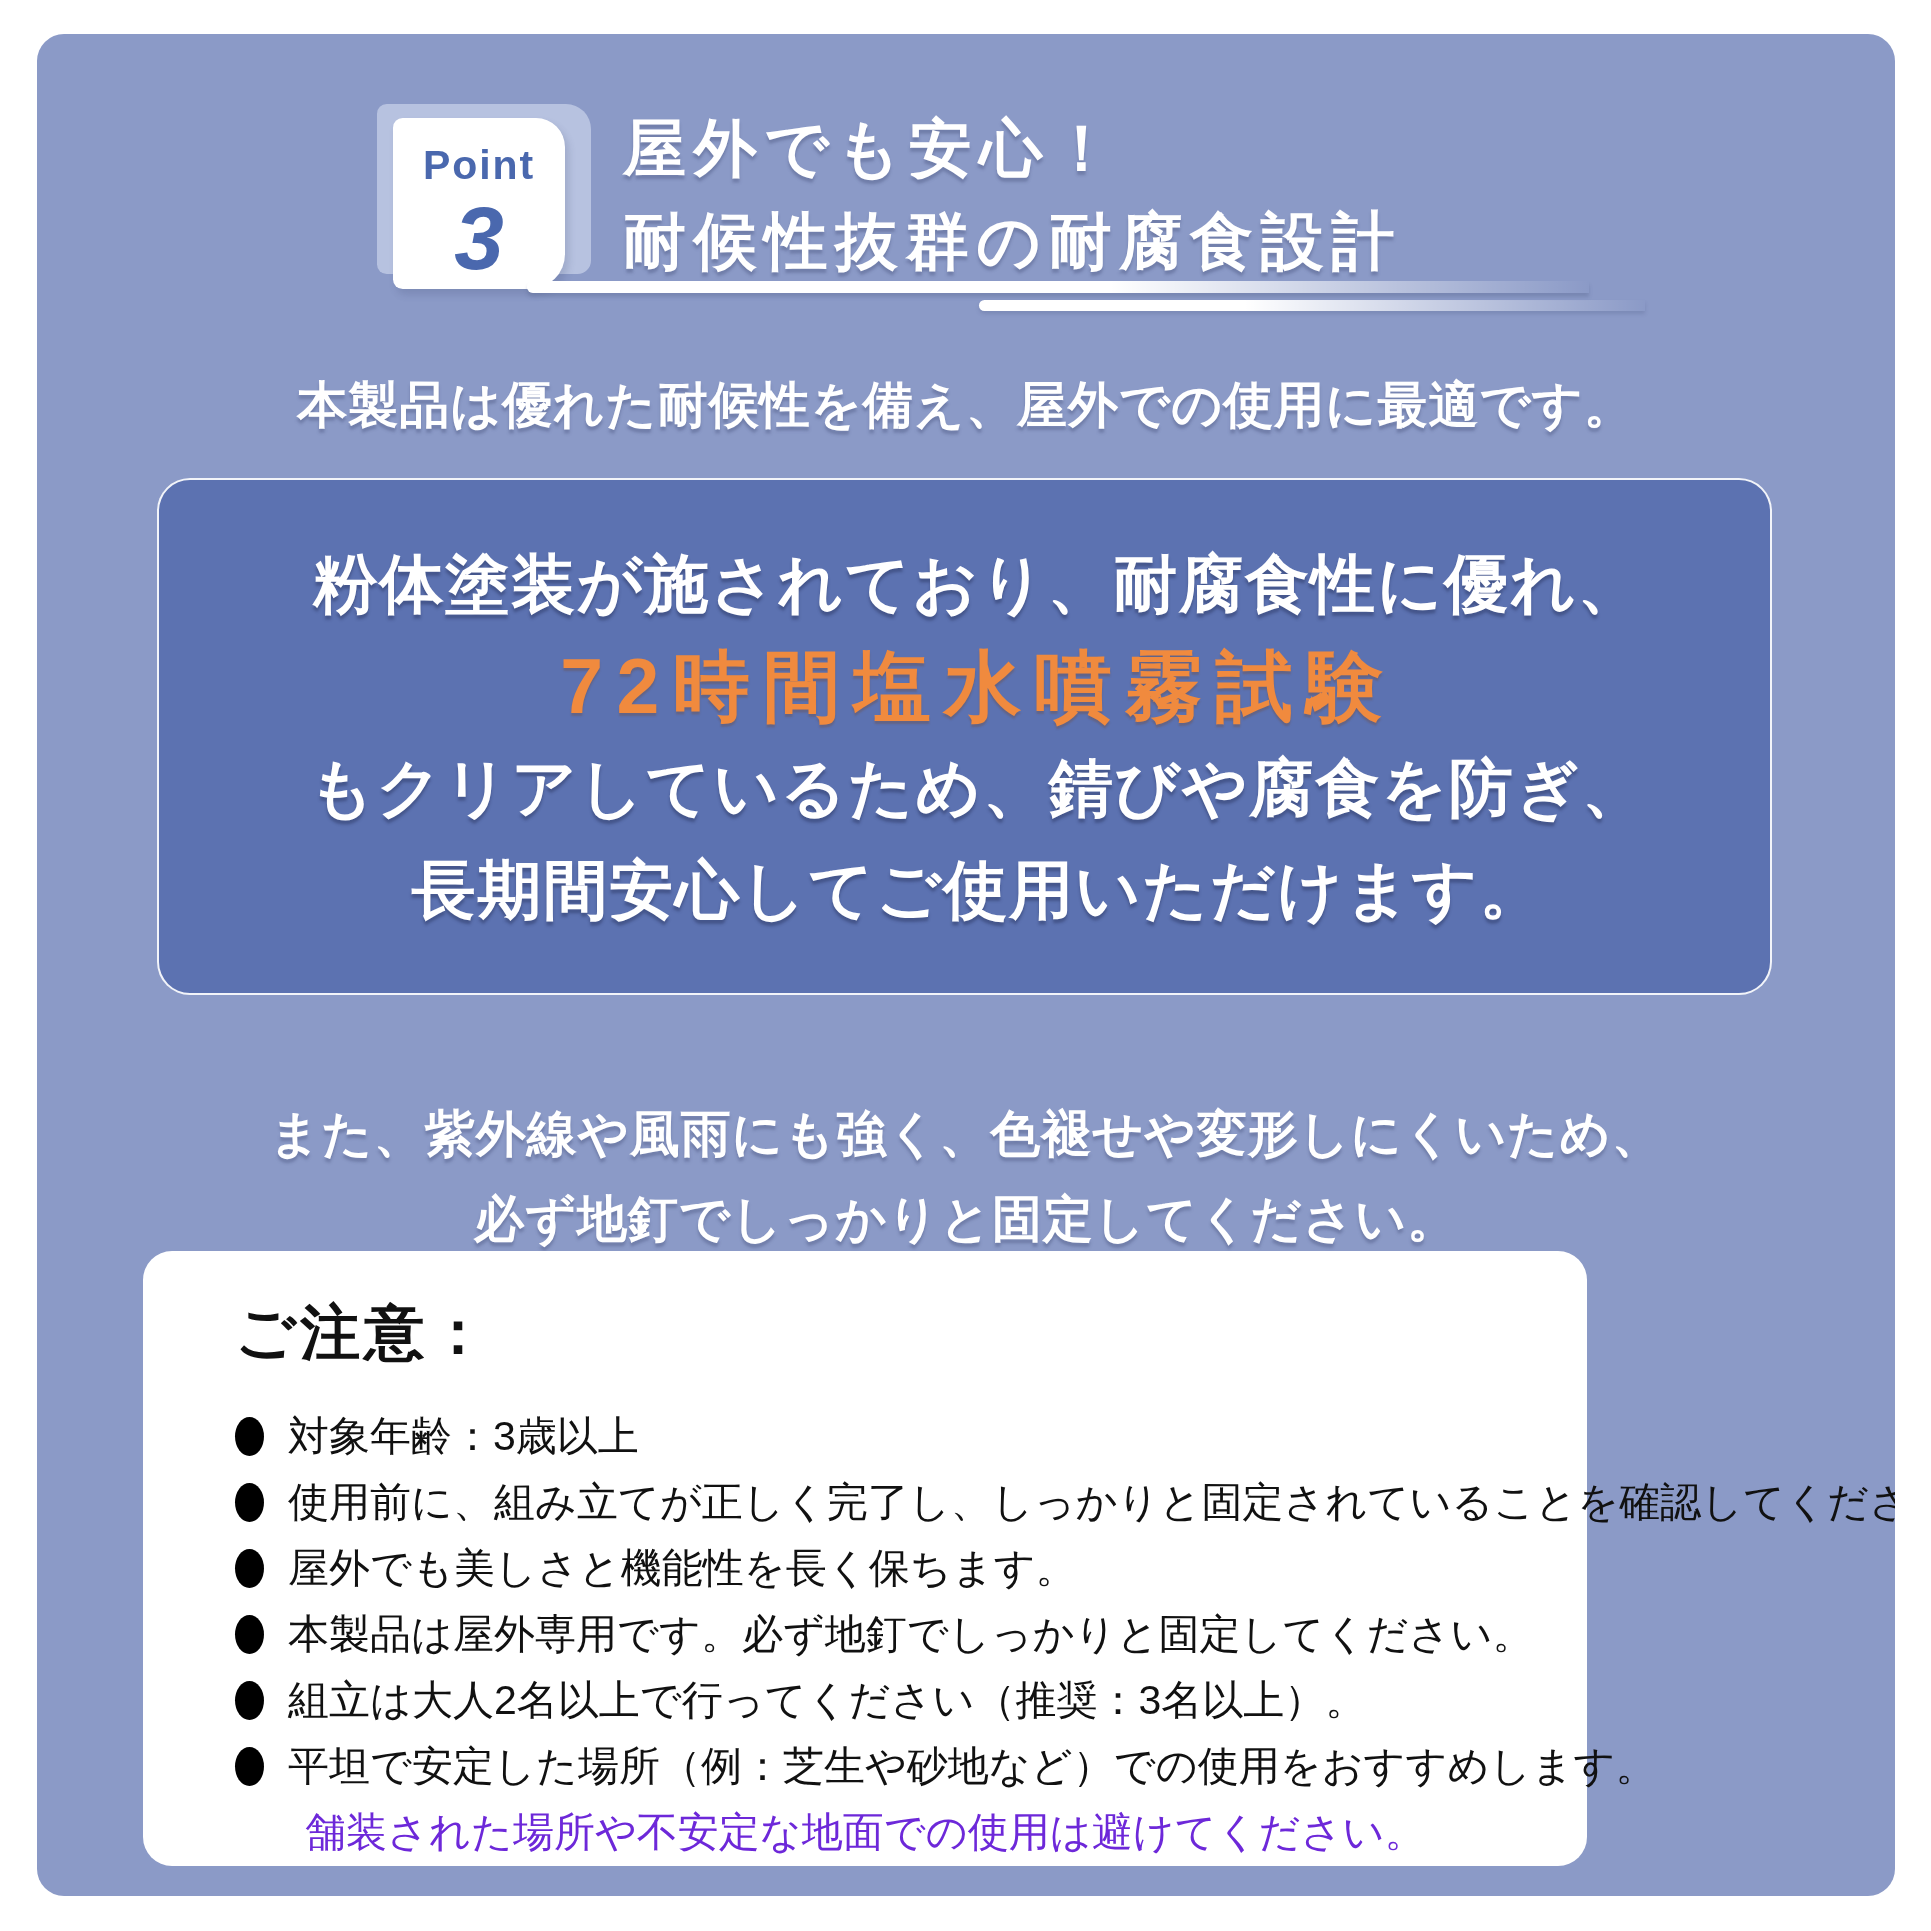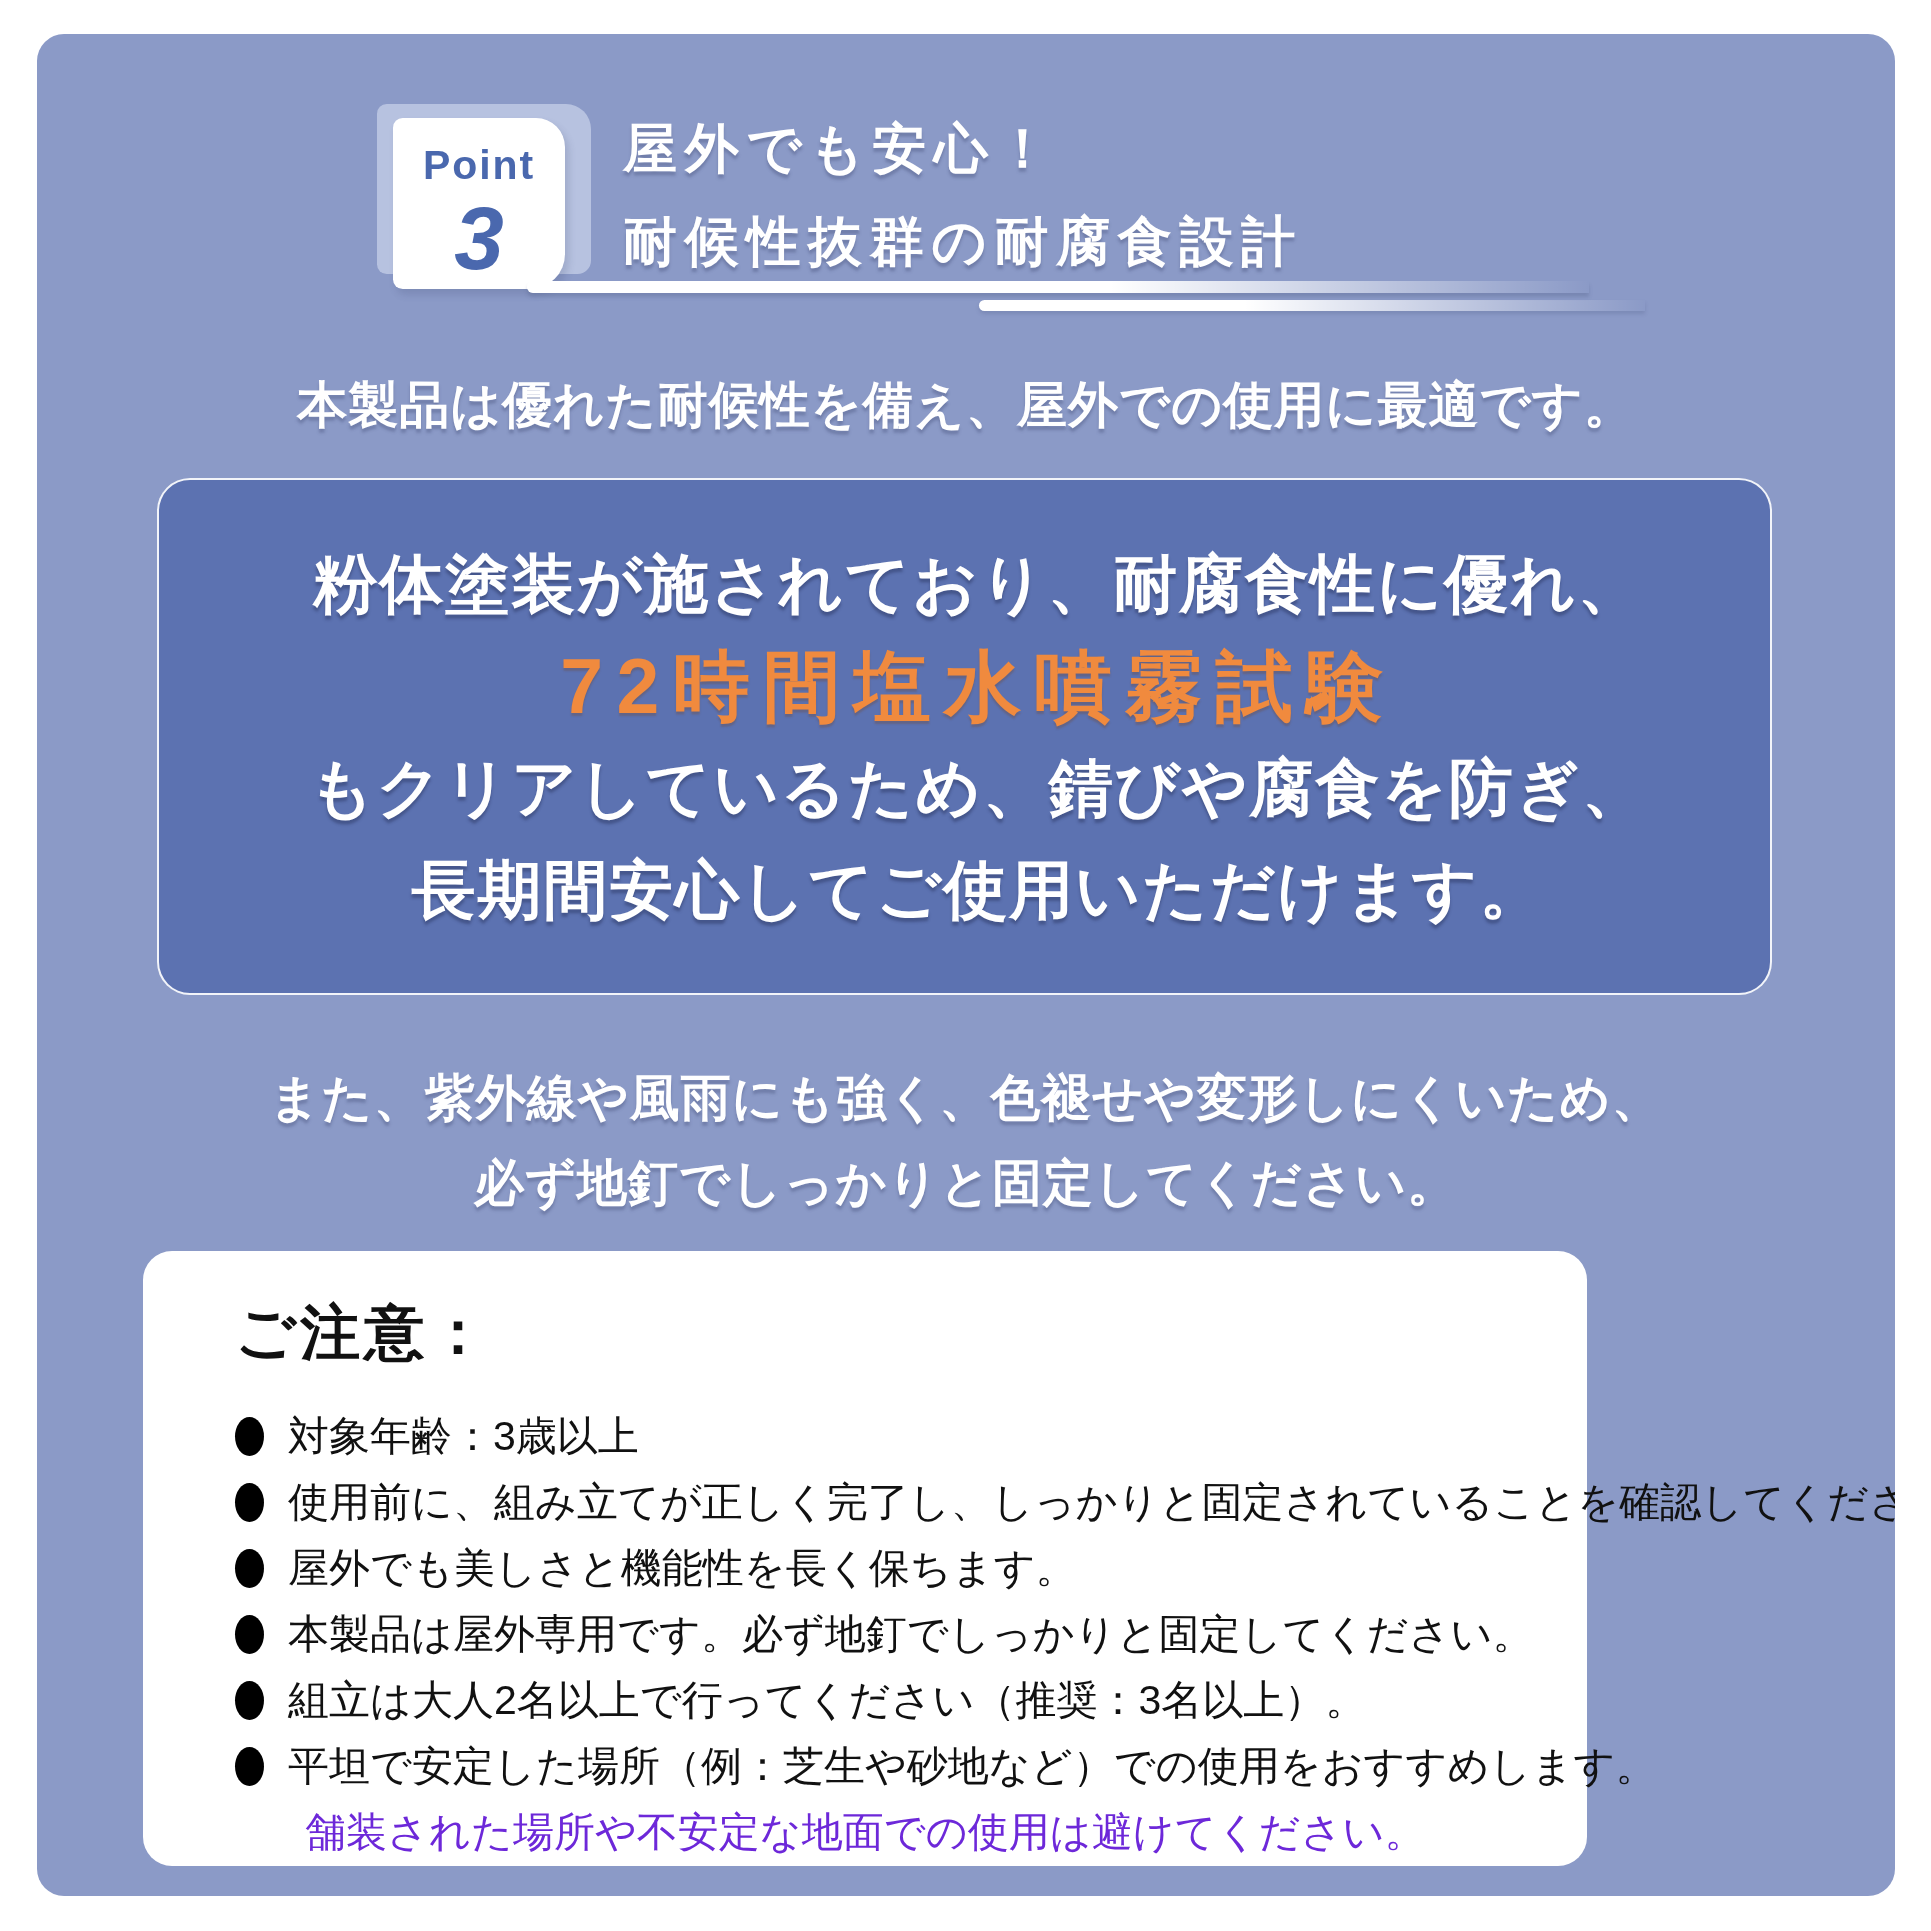--- a/index.html
+++ b/index.html
@@ -27,21 +27,21 @@
     margin-top:27px;font-size:41px;font-weight:700;letter-spacing:1.9px;
     color:var(--badge-blue,#4a68ae);line-height:1;
   }
   .badge-number{
     font-size:89px;font-weight:800;font-style:italic;line-height:1;
     margin-top:7.7px;color:var(--badge-blue,#4a68ae);
   }
   
   .heading{
     position:absolute;left:586px;top:68px;
-    color:#ffffff;font-size:54px;font-weight:700;letter-spacing:7.7px;
+    color:#ffffff;font-size:63px;font-weight:700;letter-spacing:7.7px;
     line-height:93px;white-space:nowrap;
     text-shadow:0 3.9px 2.9px rgba(80,92,134,0.45);
   }
   .underline-1{
     position:absolute;left:490px;top:247px;width:1062px;height:11.6px;
     background:linear-gradient(to right,#ffffff 0%,#ffffff 55%,rgba(255,255,255,0) 100%);
     border-radius:5.8px 0 0 5.8px;
     box-shadow:0 3.9px 3.9px rgba(80,92,134,0.30);
   }
   .underline-2{
@@ -68,21 +68,21 @@
     line-height:102px;white-space:nowrap;
     text-shadow:0 3.9px 2.9px rgba(40,52,94,0.45);
   }
   .hl-accent{
     color:var(--accent,#f08a3e);font-size:77px;font-weight:800;
     letter-spacing:13.5px;line-height:102px;white-space:nowrap;
     text-shadow:0 2.9px 1.9px rgba(120,60,10,0.25);
   }
   
   .followup{
-    position:absolute;left:0;top:1022px;width:100%;text-align:center;
+    position:absolute;left:0;top:1058px;width:100%;text-align:center;
     color:#ffffff;font-size:50px;font-weight:700;letter-spacing:1px;
     line-height:85px;text-shadow:0 3.9px 2.9px rgba(80,92,134,0.45);white-space:nowrap;
   }
   
   .notice-box{
     position:absolute;left:106px;top:1217px;width:1444px;height:615px;
     background:#ffffff;border-radius:29px;box-sizing:border-box;
     padding:42px 58px 4px 92px;
   }
   .notice-title{

